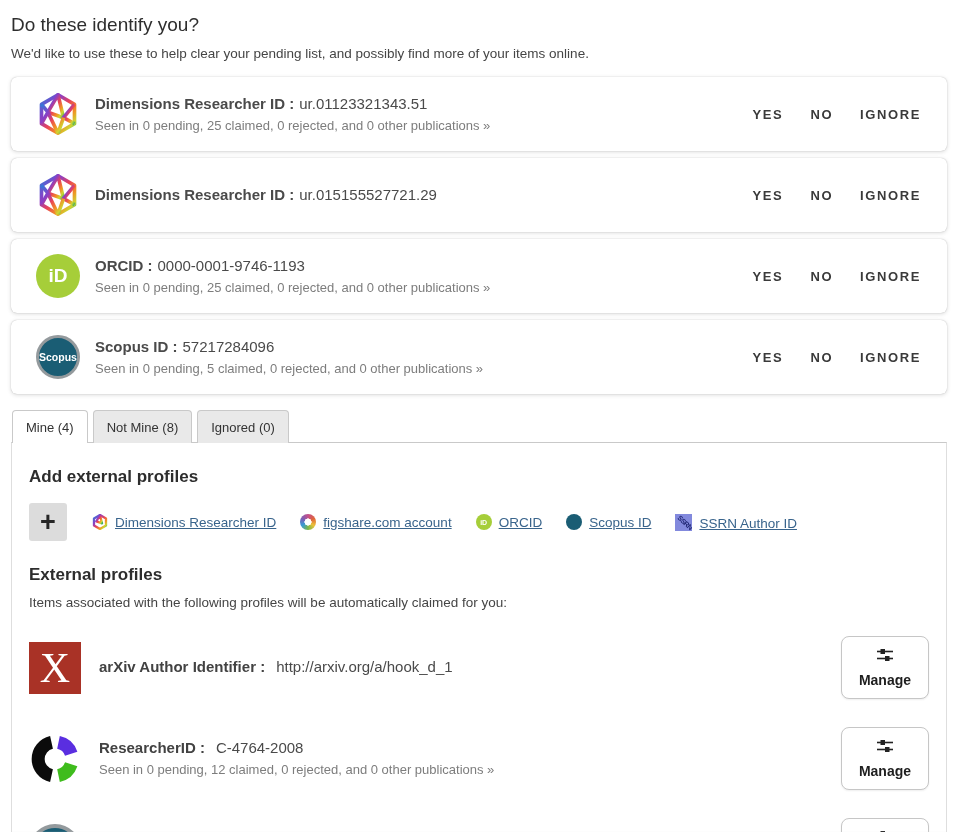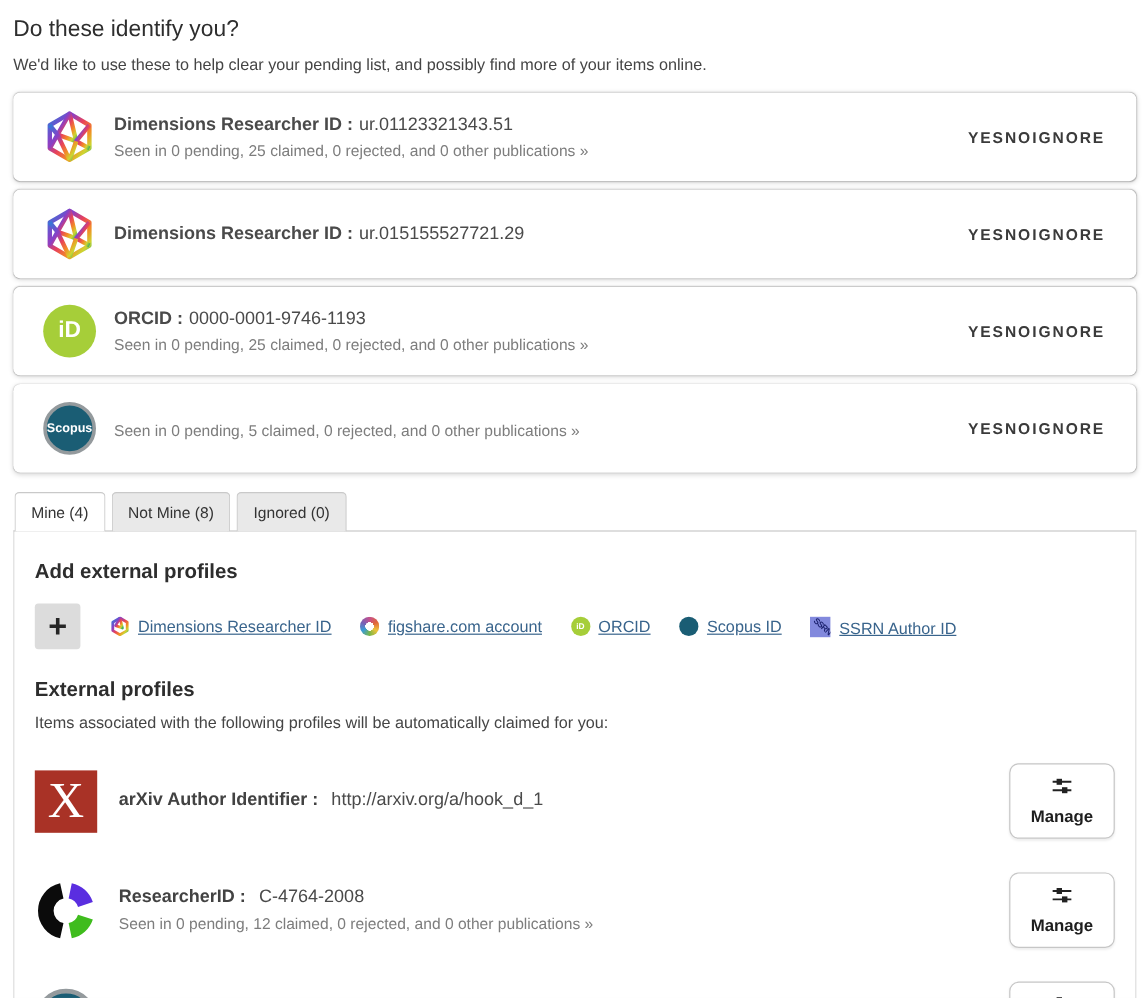--- a/index.html
+++ b/index.html
@@ -20,21 +20,21 @@
     background:#fff; border-radius:6px;
     box-shadow:0 0 1px rgba(0,0,0,.28), 0 1px 4px rgba(0,0,0,.15);
     height:74px; padding:0 26px 0 25px; margin-bottom:7px;
   }
   .icon44 { width:44px; height:44px; margin-right:15px; flex:none; display:flex; align-items:center; justify-content:center; }
   .card-text { line-height:1.25; }
   .card-label { font-weight:700; font-size:15px; color:#4a4a4a; }
   .card-value { font-size:15px; color:#4a4a4a; margin-left:5px; font-weight:400; }
   .seen { display:block; font-size:13px; color:#7d7d7d; margin-top:4px; text-decoration:none;text-align:center; }
   .seen:empty { display:none; }
-  .card-actions { margin-left:auto; display:flex; }
+  .card-actions { margin-left:auto; display:flex; gap:27px; }
   .act {
     background:none; border:none; padding:0; cursor:pointer;
     font-family:inherit; font-size:13px; font-weight:700;
     letter-spacing:1.6px; color:#3a3a3a;
   }
 
   
   .orcid-circle { width:100%; height:100%; border-radius:50%; background:var(--orcid-green,#a6ce39);
     color:#fff; display:flex; align-items:center; justify-content:center; font-weight:700; font-size:19px; }
   .orcid-circle.sm { width:16px; height:16px; font-size:7px; }
@@ -175,20 +175,23 @@
       <button class="act">NO</button>
       <button class="act">IGNORE</button>
     </div>
   </div>
 
   <div class="card">
     <span class="icon44">
       <span class="scopus-circle">Scopus</span>
     </span>
     <div class="card-text">
+      <div>
+        <span class="card-label">Scopus ID :</span><span class="card-value">57217284096</span>
+      </div>
       <a class="seen" href="#">Seen in 0 pending, 5 claimed, 0 rejected, and 0 other publications »</a>
     </div>
     <div class="card-actions">
       <button class="act">YES</button>
       <button class="act">NO</button>
       <button class="act">IGNORE</button>
     </div>
   </div>
 
   <div class="tabs">

